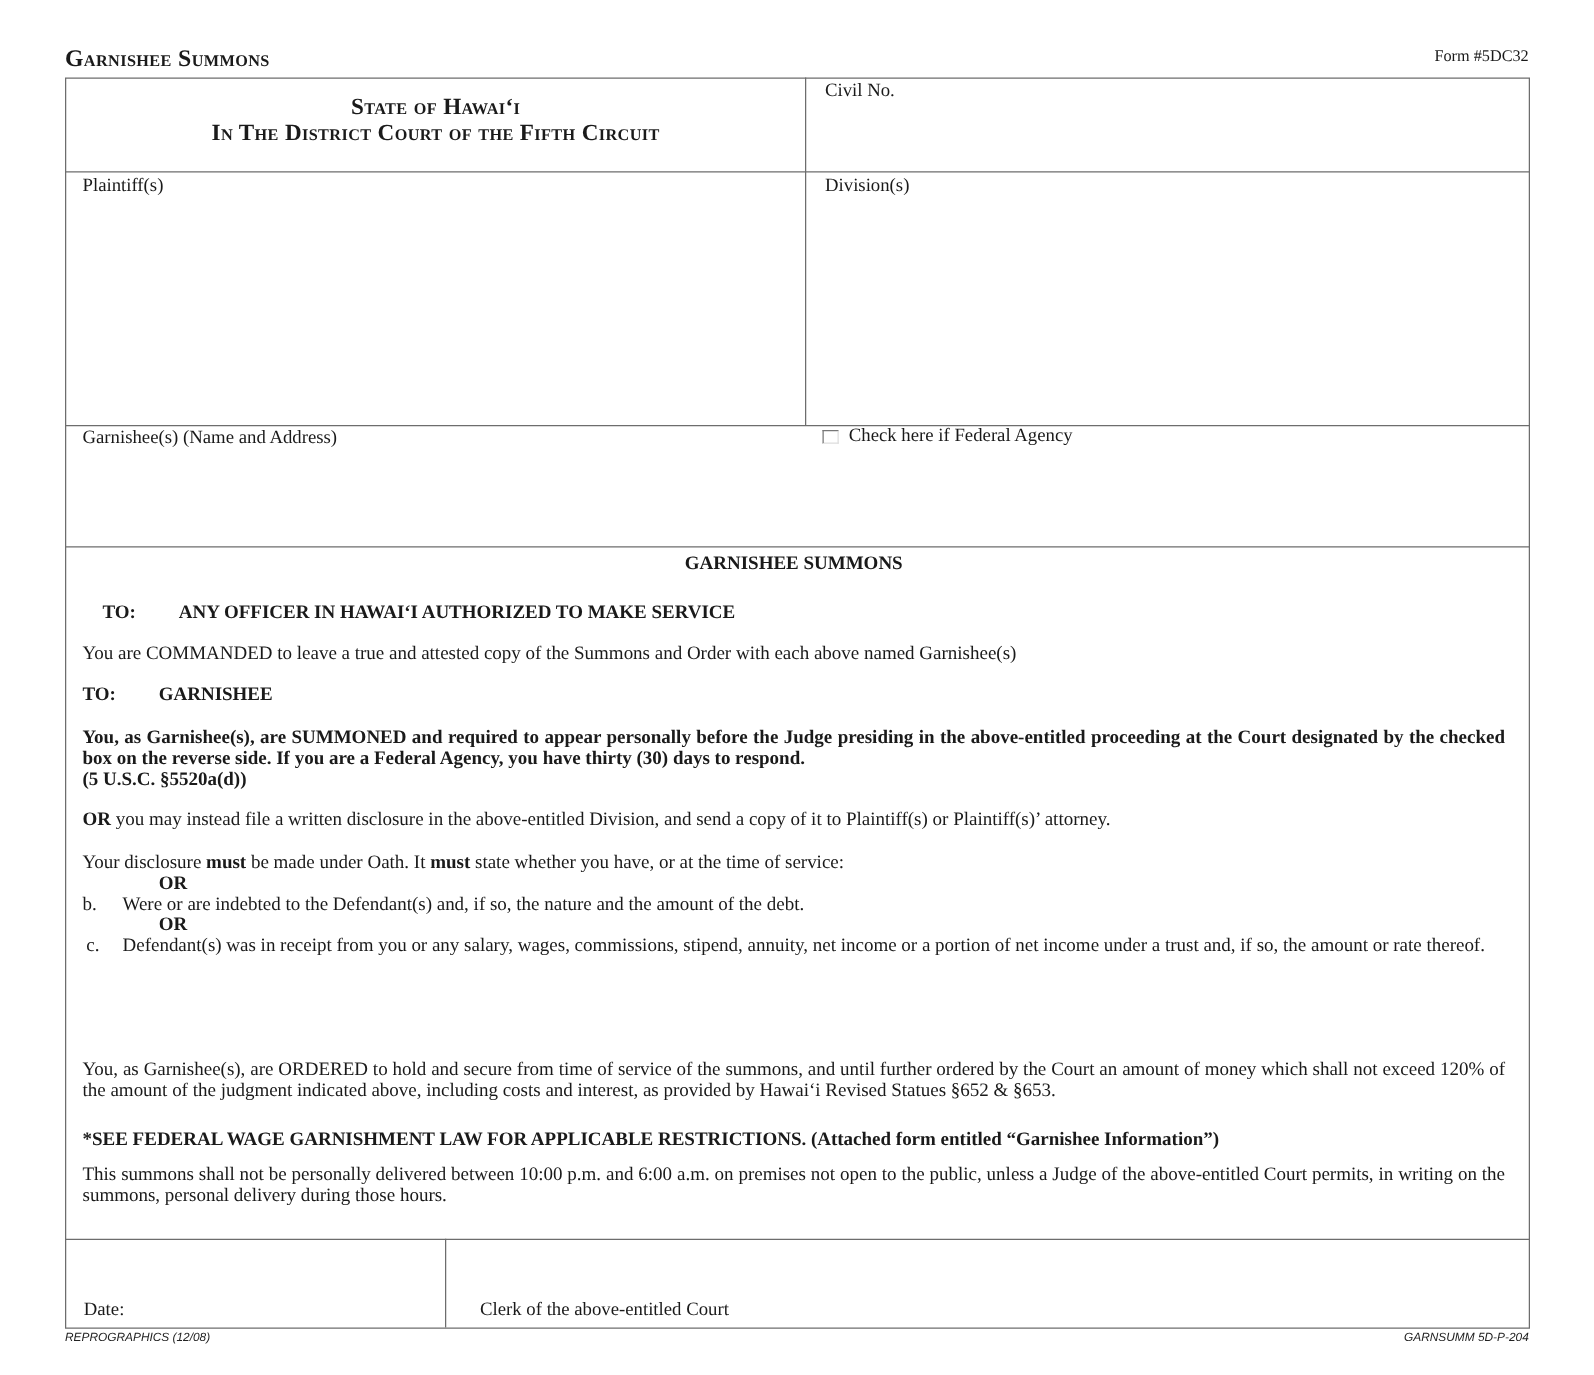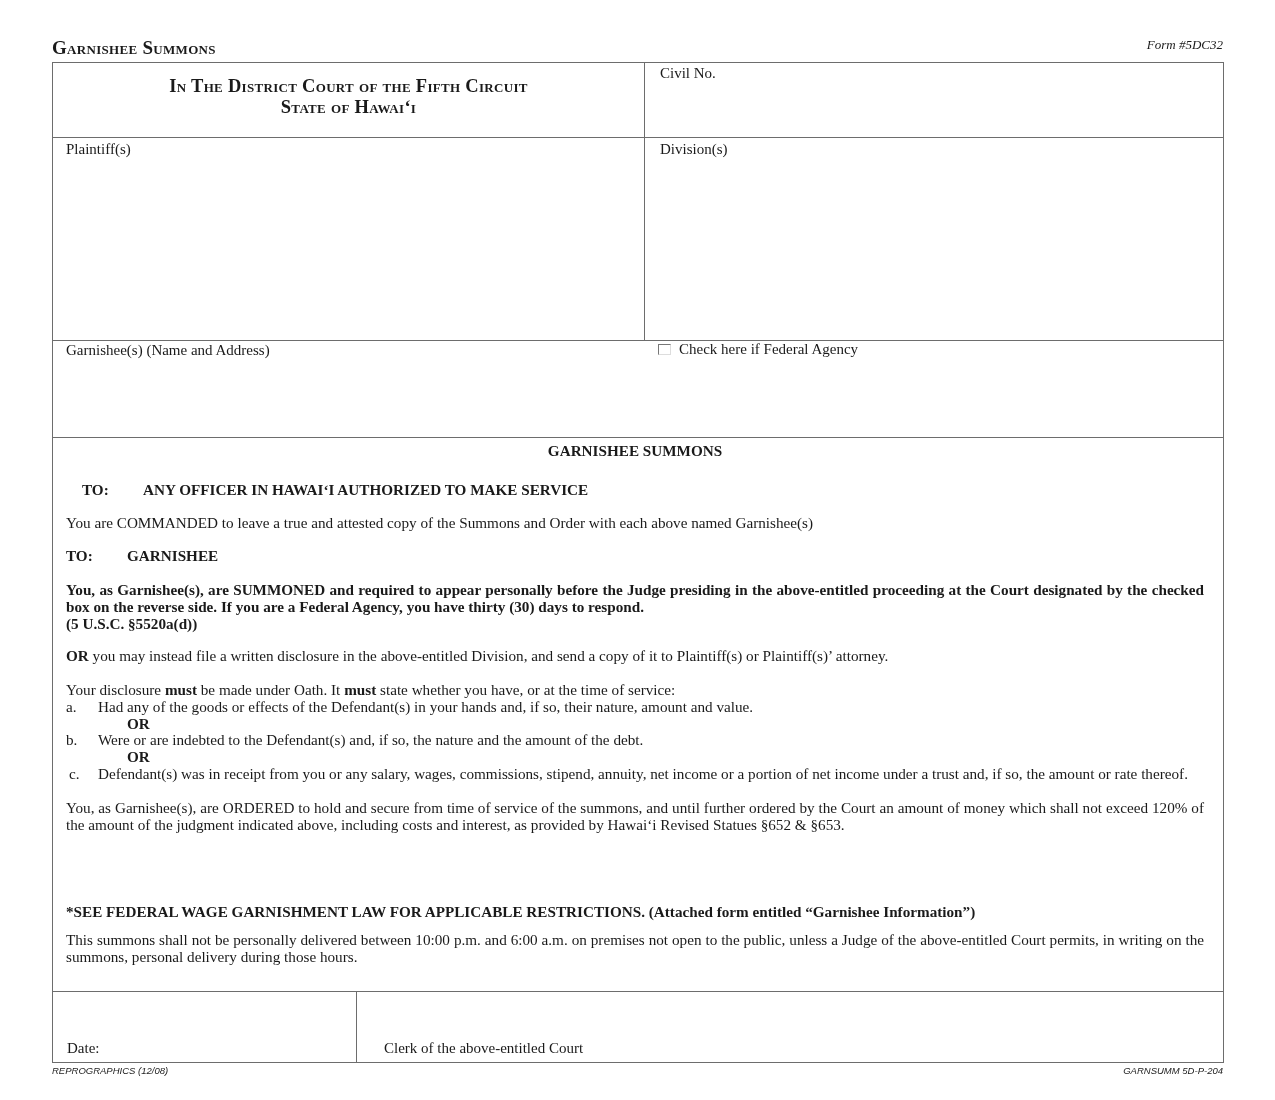--- a/index.html
+++ b/index.html
@@ -3,21 +3,21 @@
 <meta charset="utf-8">
 <style>
   html, body { margin: 0; padding: 0; background: #ffffff; }
   body {
     width: 1275px; height: 1100px; position: relative; overflow: hidden;
     font-family: "Liberation Serif", "DejaVu Serif", serif; color: #1a1a1a;
   }
   .abs { position: absolute; }
   .title-sc { font-weight: bold; font-variant: small-caps; letter-spacing: 0.3px; }
   #doc-title { left: 52px; top: 37px; font-size: 19px; }
-  #form-number { right: 52px; top: 37px; font-size: 13px; font-style: italic; }
+  #form-number { right: 52px; top: 37px; font-size: 13px; }
   .box { position: absolute; border: 1.5px solid #6d6d6d; box-sizing: border-box; }
   .hline { position: absolute; height: 0; border-top: 1.5px solid #6d6d6d; }
   .vline { position: absolute; width: 0; border-left: 1.5px solid #6d6d6d; }
   .label { position: absolute; font-size: 15px; }
   .court-heading { position: absolute; left: 52px; width: 593px; text-align: center; font-size: 18.5px; line-height: 21px; }
   .checkbox {
     position: absolute; width: 13px; height: 11px; box-sizing: border-box;
     border-left: 1.5px solid #777; border-top: 1.5px solid #777;
     border-right: 1px solid #ddd; border-bottom: 1px solid #ddd; background: #fff; cursor: pointer;
   }
@@ -51,22 +51,22 @@
 
 <div class="box" style="left:52px; top:62px; width:1172px; height:1001px;"></div>
 <div class="vline" style="left:644px; top:62px; height:278px;"></div>
 <div class="hline" style="left:52px; top:137px; width:1172px;"></div>
 <div class="hline" style="left:52px; top:340px; width:1172px;"></div>
 <div class="hline" style="left:52px; top:437px; width:1172px;"></div>
 <div class="hline" style="left:52px; top:991px; width:1172px;"></div>
 <div class="vline" style="left:356px; top:991px; height:71px;"></div>
 
 <div class="court-heading title-sc" style="top:76px;">
+  <div>State of Hawai‘i</div>
   <div>In The District Court of the Fifth Circuit</div>
-  <div>State of Hawai‘i</div>
 </div>
 
 <div class="label" style="left:660px; top:65px;">Civil No.</div>
 <div class="abs" style="left:660px; top:84px; width:550px; height:48px;"></div>
 
 <div class="label" style="left:66px; top:141px;">Plaintiff(s)</div>
 <div class="abs" style="left:66px; top:162px; width:565px; height:170px;"></div>
 <div class="label" style="left:660px; top:141px;">Division(s)</div>
 <div class="abs" style="left:660px; top:162px; width:550px; height:170px;"></div>
 
@@ -93,34 +93,31 @@
 </div>
 
 <div class="body-text" style="top:648px;">
   <span class="bold">OR</span><span> you may instead file a written disclosure in the above-entitled Division, and send a copy of it to Plaintiff(s) or Plaintiff(s)’ attorney.</span>
 </div>
 
 <div class="body-text" style="top:682px; text-align:left;">
   <div>
     <span>Your disclosure </span><span class="bold">must</span><span> be made under Oath. It </span><span class="bold">must</span><span> state whether you have, or at the time of service:</span>
   </div>
-  <div class="hanging">
-    <span class="list-label" style="text-indent:0;">a.</span><span>Had  any of the goods or effects of the Defendant(s) in your hands and, if so, their nature, amount and value.</span>
-  </div>
   <div class="indent-or">OR</div>
   <div class="hanging">
     <span class="list-label" style="text-indent:0;">b.</span><span>Were or are indebted to the Defendant(s) and, if so, the nature and the amount of the debt.</span>
   </div>
   <div class="indent-or">OR</div>
   <div class="hanging" style="text-align:justify;">
     <span class="list-label" style="text-indent:0; padding-left:3px; width:29px;">c.</span><span>Defendant(s) was in receipt from you or any salary, wages, commissions, stipend, annuity, net income or a portion of net income under a trust and, if so, the amount or rate thereof.</span>
   </div>
 </div>
 
-<div class="body-text" style="top:800px;">You, as Garnishee(s), are ORDERED to  hold and secure from time of service of the summons, and until further ordered by the Court an amount of money which shall not exceed 120% of the amount of the judgment indicated above, including costs and interest, as provided by Hawai‘i  Revised Statues §652 &amp; §653.</div>
+<div class="body-text" style="top:848px;">You, as Garnishee(s), are ORDERED to  hold and secure from time of service of the summons, and until further ordered by the Court an amount of money which shall not exceed 120% of the amount of the judgment indicated above, including costs and interest, as provided by Hawai‘i  Revised Statues §652 &amp; §653.</div>
 
 <div class="body-text bold" style="top:904px;">*SEE FEDERAL WAGE GARNISHMENT LAW FOR APPLICABLE RESTRICTIONS. (Attached form entitled “Garnishee Information”)</div>
 
 <div class="body-text" style="top:932px;">This summons shall not be personally delivered between 10:00 p.m. and 6:00 a.m. on premises not open to the public, unless a Judge of the above-entitled Court permits, in writing on the summons, personal delivery during those hours.</div>
 
 <div class="label" style="left:67px; top:1040px;">Date:</div>
 <div class="abs" style="left:112px; top:1000px; width:230px; height:56px;"></div>
 <div class="label" style="left:384px; top:1040px;">Clerk of the above-entitled Court</div>
 <div class="abs" style="left:384px; top:1000px; width:820px; height:38px;"></div>
 

